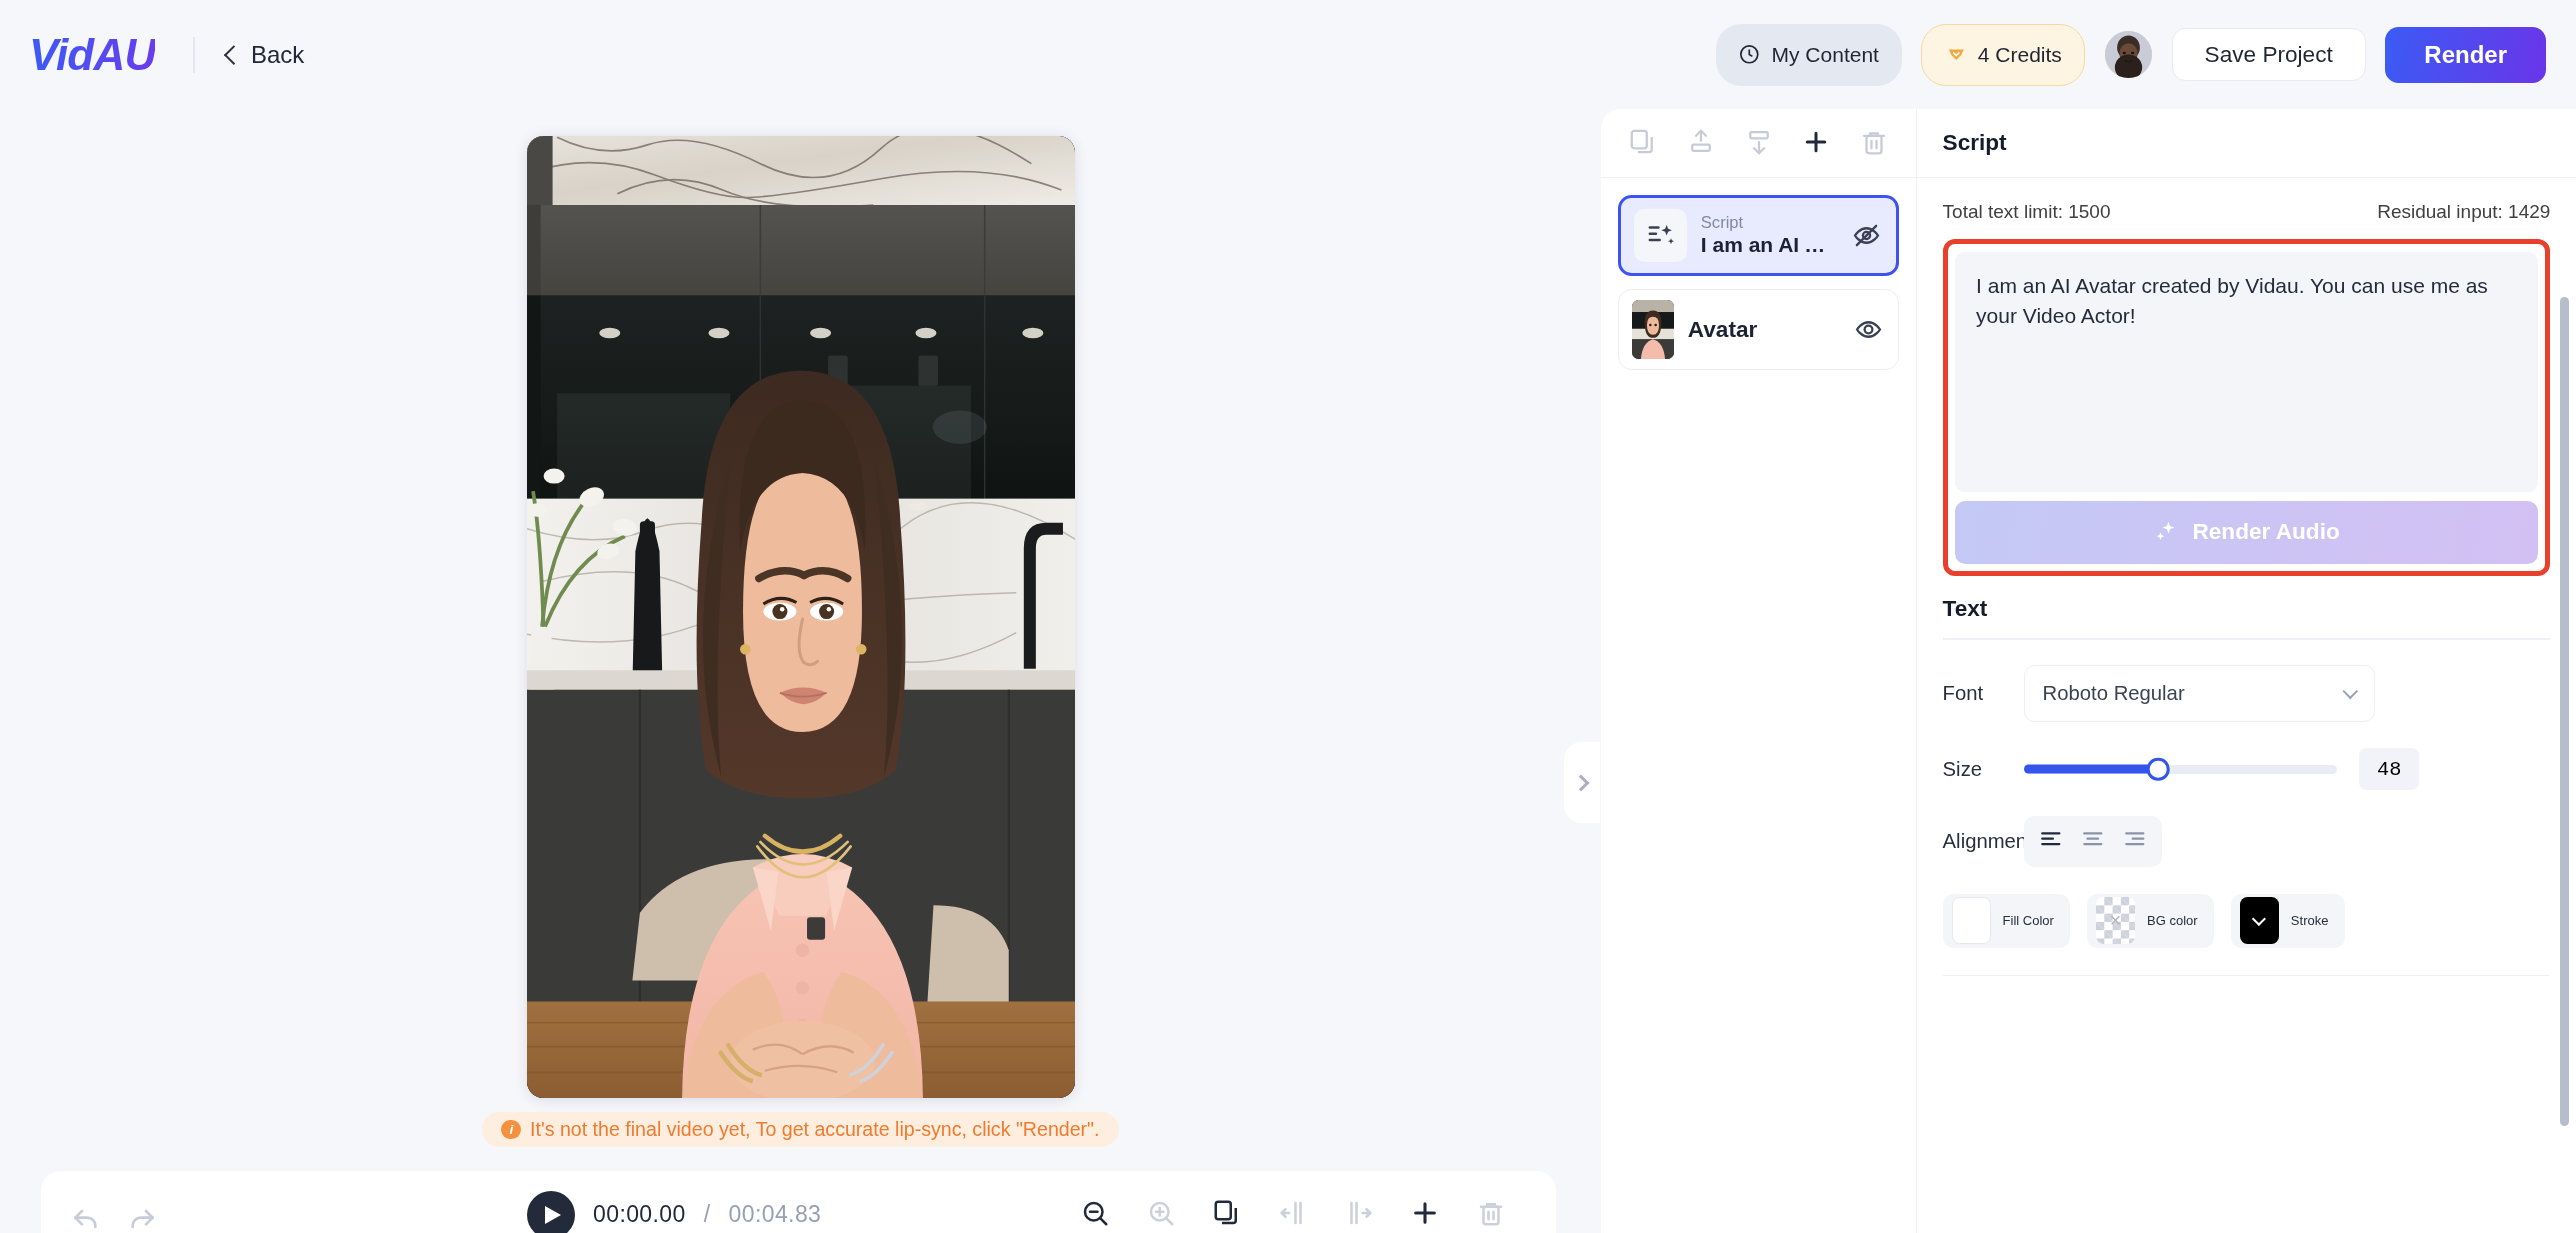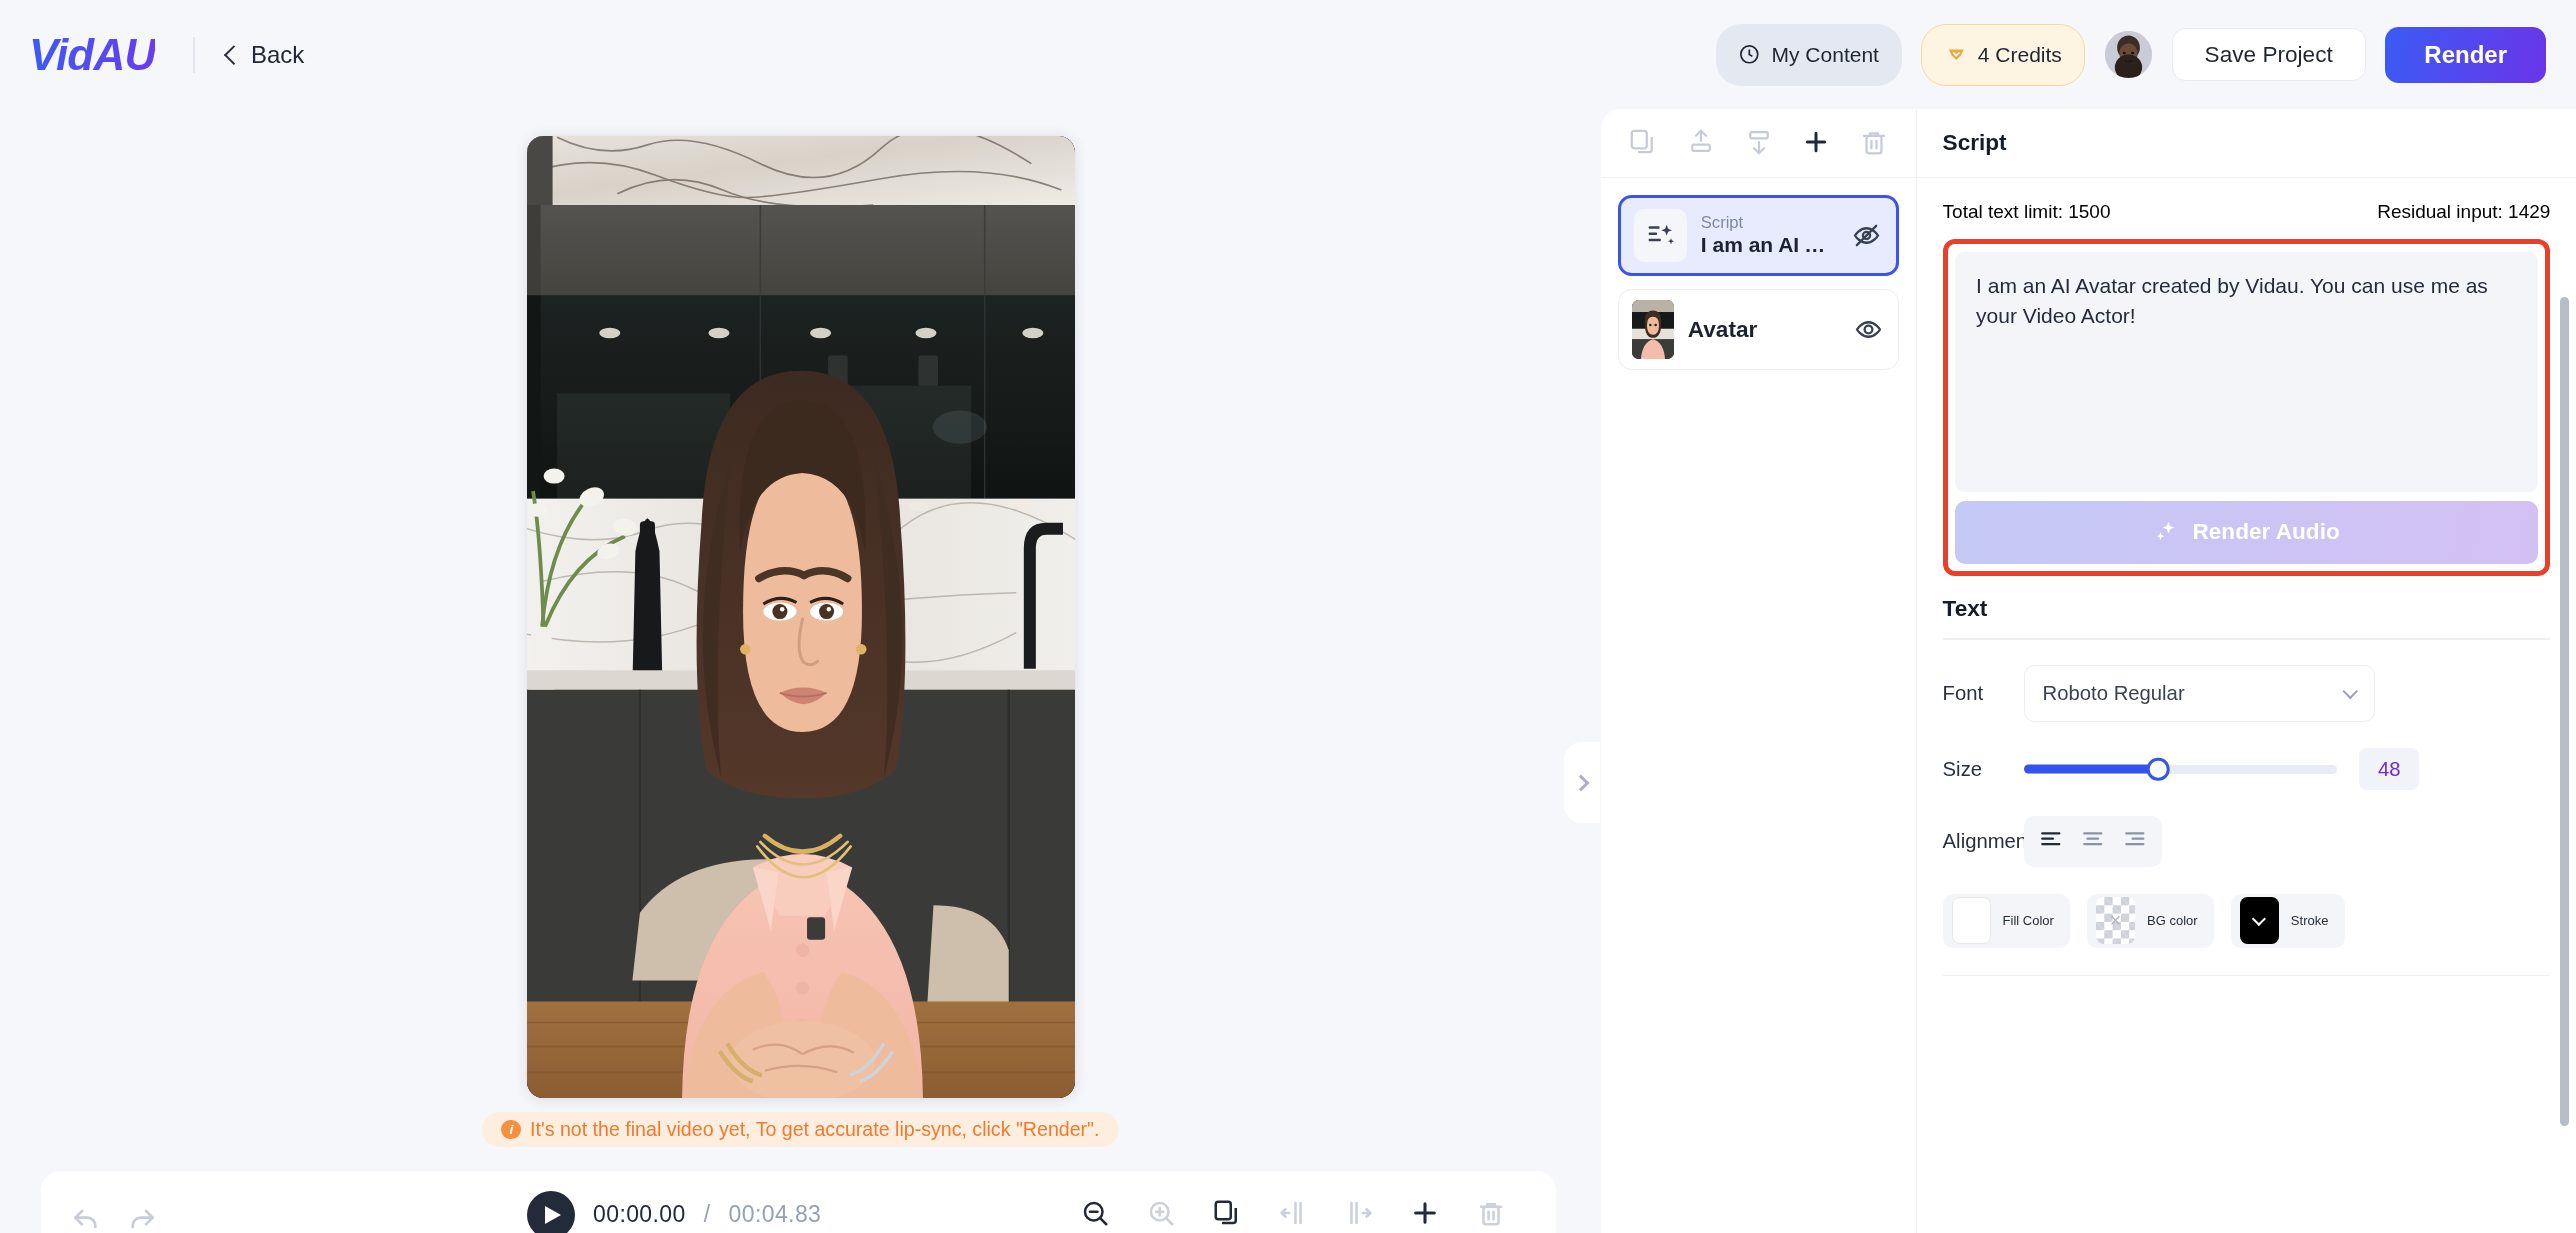--- a/index.html
+++ b/index.html
@@ -190,21 +190,21 @@
     height: 69px; flex: 0 0 auto;
     display: flex; align-items: center;
     padding-left: 25.6px;
     border-bottom: 1.5px solid #eef0f6;
     font-size: 22.6px; font-weight: 700; color: #161c2b;
   }
   .insp-body { flex: 1; overflow: hidden; position: relative; padding: 0 25.6px; }
 
   .counts-row {
     display: flex; justify-content: space-between;
-    font-size: 19px; color: #000000;
+    font-size: 19px; color: #404040;
     padding-top: 22.6px; padding-bottom: 16.6px;
   }
 
   .script-highlight {
     border: 5.3px solid #e8402a; border-radius: 12px;
     padding: 7.5px; background: #fff;
   }
   .script-box {
     background: #f4f5f9; border-radius: 9px;
     height: 240px; padding: 19.6px 21px;
@@ -254,22 +254,22 @@
     position: absolute; left: 0; top: 50%; transform: translateY(-50%);
     height: 9px; border-radius: 4.5px; background: #3355ee;
   }
   .slider-knob {
     position: absolute; top: 50%; transform: translate(-50%,-50%);
     width: 22.6px; height: 22.6px; border-radius: 50%;
     background: #fff; border: 3.8px solid #3355ee;
   }
   .size-val {
     margin-left: 22.6px; width: 60px; height: 42px; border-radius: 7.5px;
-    background: #f1f3f8; color: #6d28d9; font-size: 20.3px;
-    display: flex; align-items: center; justify-content: center;
+    background: #f1f3f8; color: #000000; font-size: 20.3px;
+    display: flex; align-items: center; justify-content: center; font-family: Liberation Mono, monospace;
   }
 
   .align-group {
     margin-left: 6px;
     background: #f3f5f9; border-radius: 10.5px;
     display: flex; align-items: center; gap: 3px; padding: 6px 7.5px;
   }
   .align-btn {
     width: 39px; height: 39px; border-radius: 7.5px; cursor: pointer;
     display: flex; align-items: center; justify-content: center;

